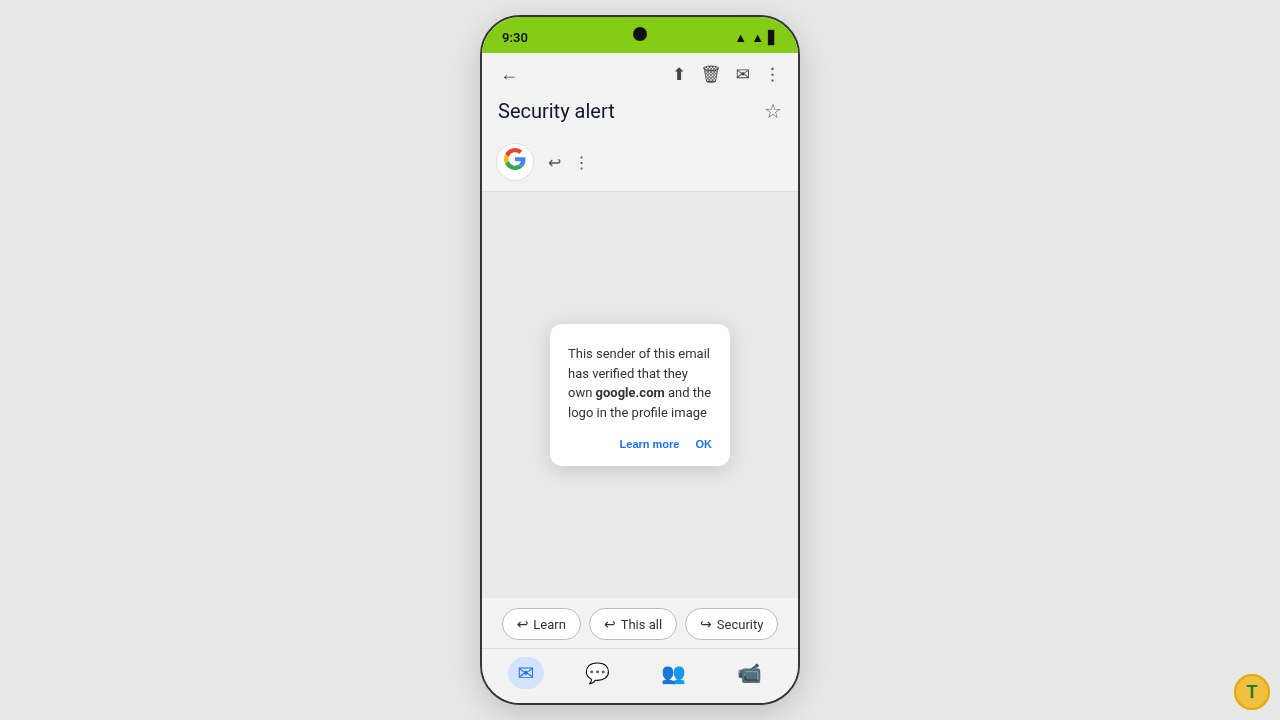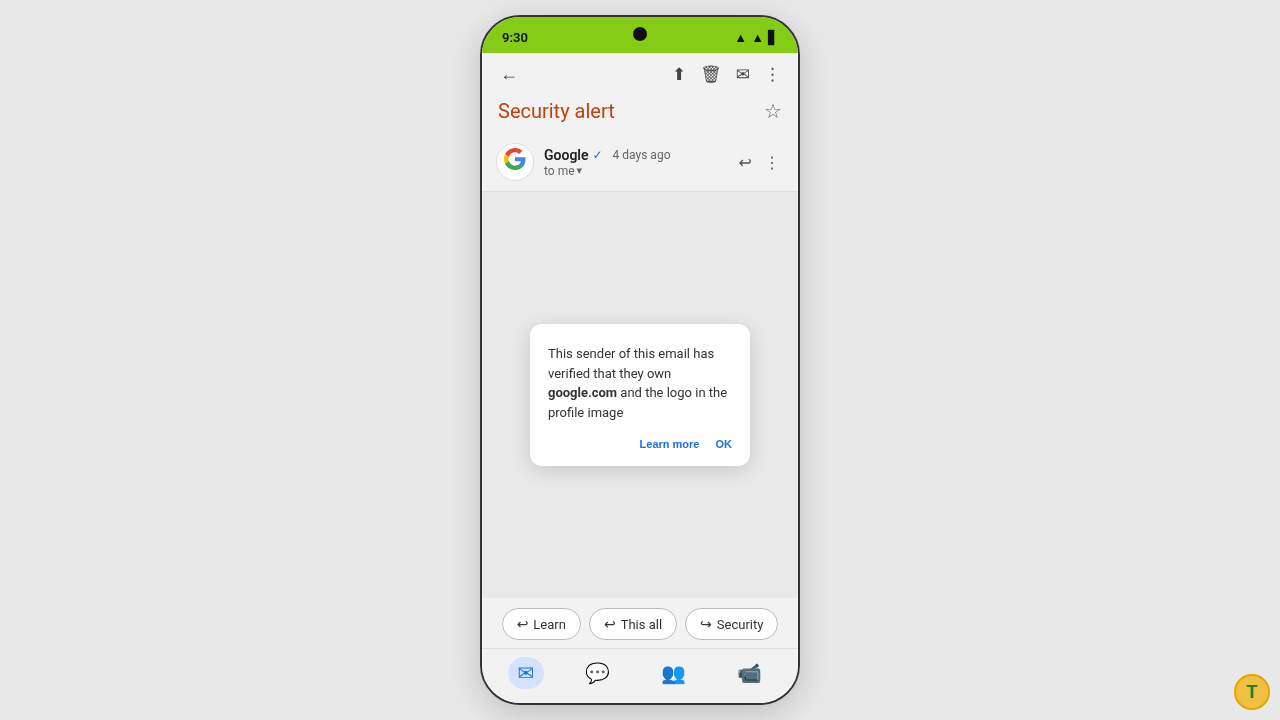--- a/index.html
+++ b/index.html
@@ -92,21 +92,21 @@
       background: #f2f2f2;
       display: flex;
       align-items: center;
       justify-content: space-between;
       padding: 4px 16px 10px 16px;
       flex-shrink: 0;
     }
     .email-title {
       font-size: 20px;
       font-weight: 400;
-      color: #c2410c;
+      color: #0f172a;
     }
     .star-btn {
       font-size: 20px;
       color: #666;
       cursor: pointer;
     }
 
     
     .email-body {
       flex: 1;
@@ -190,21 +190,21 @@
       display: flex;
       align-items: center;
       justify-content: center;
     }
 
     
     .dialog {
       background: #fff;
       border-radius: 12px;
       padding: 20px 18px 14px 18px;
-      width: 220px;
+      width: 180px;
       box-shadow: 0 4px 20px rgba(0,0,0,0.15);
       position: relative;
     }
     .dialog-text {
       font-size: 13px;
       color: #333;
       line-height: 1.5;
     }
     .dialog-text .highlight {
       font-weight: 700;
@@ -336,31 +336,20 @@
         <span class="google-g">
           <svg width="22" height="22" viewBox="0 0 48 48">
             <path fill="#EA4335" d="M24 9.5c3.54 0 6.71 1.22 9.21 3.6l6.85-6.85C35.9 2.38 30.47 0 24 0 14.62 0 6.51 5.38 2.56 13.22l7.98 6.19C12.43 13.72 17.74 9.5 24 9.5z"></path>
             <path fill="#4285F4" d="M46.98 24.55c0-1.57-.15-3.09-.38-4.55H24v9.02h12.94c-.58 2.96-2.26 5.48-4.78 7.18l7.73 6c4.51-4.18 7.09-10.36 7.09-17.65z"></path>
             <path fill="#FBBC05" d="M10.53 28.59c-.48-1.45-.76-2.99-.76-4.59s.27-3.14.76-4.59l-7.98-6.19C.92 16.46 0 20.12 0 24c0 3.88.92 7.54 2.56 10.78l7.97-6.19z"></path>
             <path fill="#34A853" d="M24 48c6.48 0 11.93-2.13 15.89-5.81l-7.73-6c-2.18 1.48-4.97 2.29-8.16 2.29-6.26 0-11.57-4.22-13.47-9.91l-7.98 6.19C6.51 42.62 14.62 48 24 48z"></path>
             <path fill="none" d="M0 0h48v48H0z"></path>
           </svg>
         </span>
       </div>
-      <div class="sender-info">
-        <div class="sender-name-row">
-          <span class="sender-name">Google</span>
-          <span class="verified-badge" style="color:#1a73e8; font-size:12px;">✓</span>
-          <span class="sender-time" style="margin-left:6px;">4 days ago</span>
-        </div>
-        <div class="sender-to">
-          <span>to me</span>
-          <span style="font-size:11px;">▾</span>
-        </div>
-      </div>
       <div class="sender-actions">
         <span class="icon-btn" style="font-size:16px; color:#555;">↩</span>
         <span class="icon-btn" style="font-size:16px; color:#555;">⋮</span>
       </div>
     </div>
 
     <div class="email-content-area">
 
       <div class="dialog">
         <div class="dialog-text">

